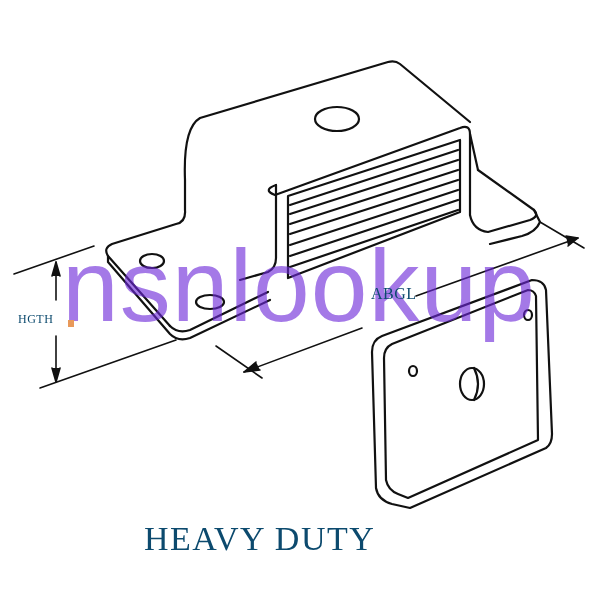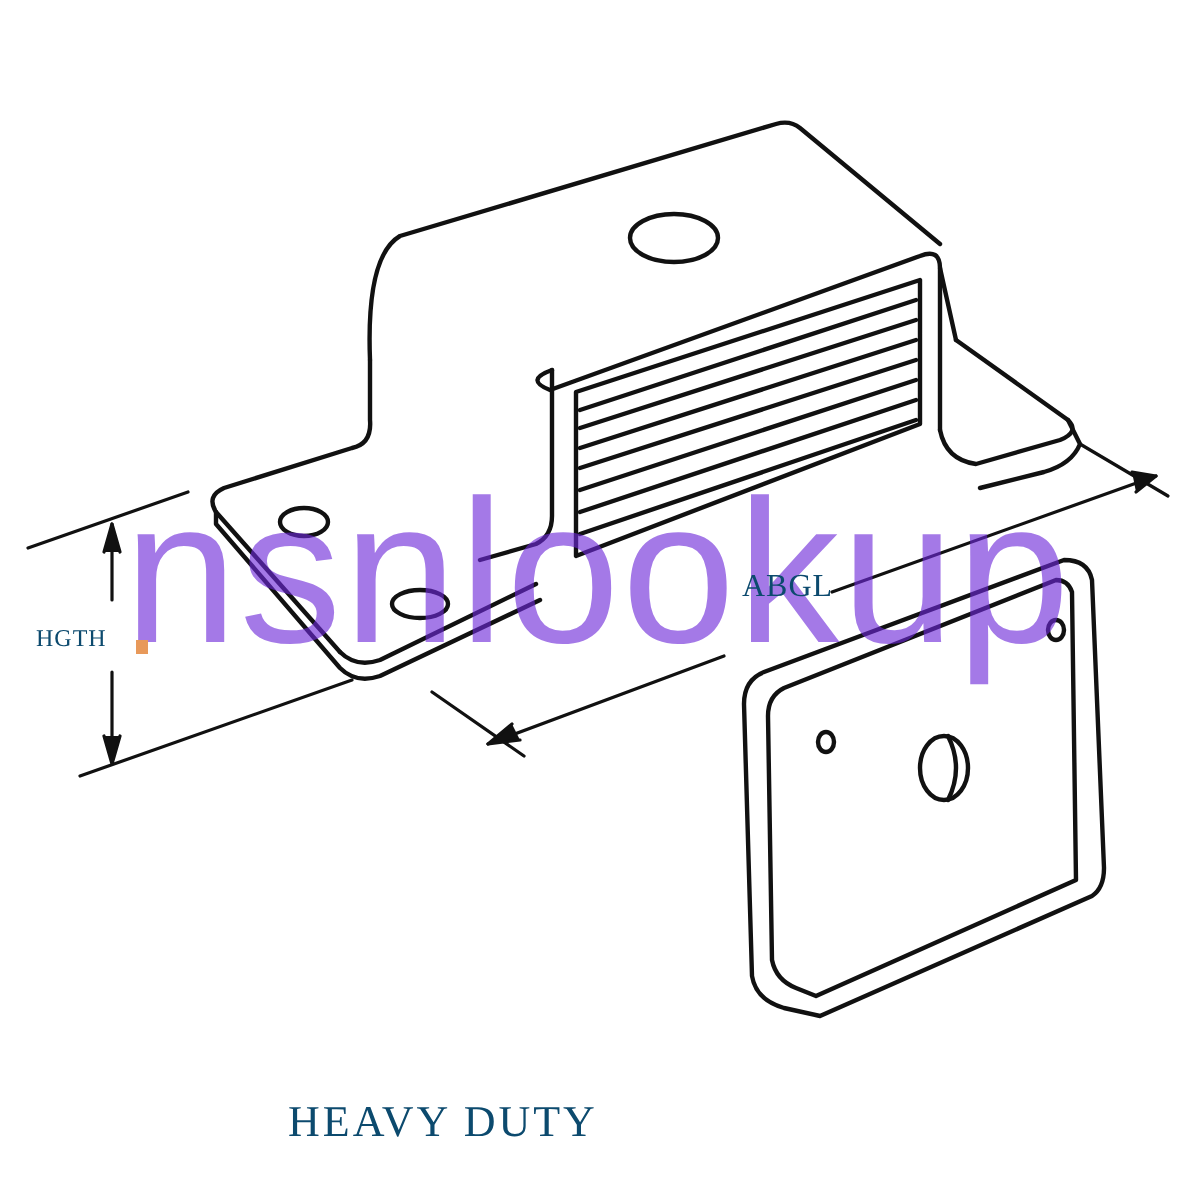--- a/index.html
+++ b/index.html
@@ -7,21 +7,21 @@
   .stage { position: absolute; left: 0; top: 0; width: 600px; height: 600px; }
   .stage svg { position: absolute; left: 0; top: 0; }
   .label {
     position: absolute;
     font-family: "Liberation Serif", "DejaVu Serif", serif;
     color: #0c4a6e;
     white-space: nowrap;
   }
   .dim-hgth { left: 18px; top: 312px; font-size: 12px; letter-spacing: 0.5px; }
   .dim-abgl { left: 371px; top: 285px; font-size: 16px; letter-spacing: 0.5px; }
-  .caption { left: 144px; top: 548px; font-size: 22px; letter-spacing: 1.5px; }
+  .caption { left: 144px; top: 520px; font-size: 34px; letter-spacing: 1.5px; }
   .watermark {
     position: absolute;
     left: 62px; top: 228px;
     font-family: Liberation Sans, sans-serif;
     font-size: 102px;
     letter-spacing: 1px;
     color: #6d28d9;
     opacity: 0.62;
     pointer-events: none;
     white-space: nowrap;

